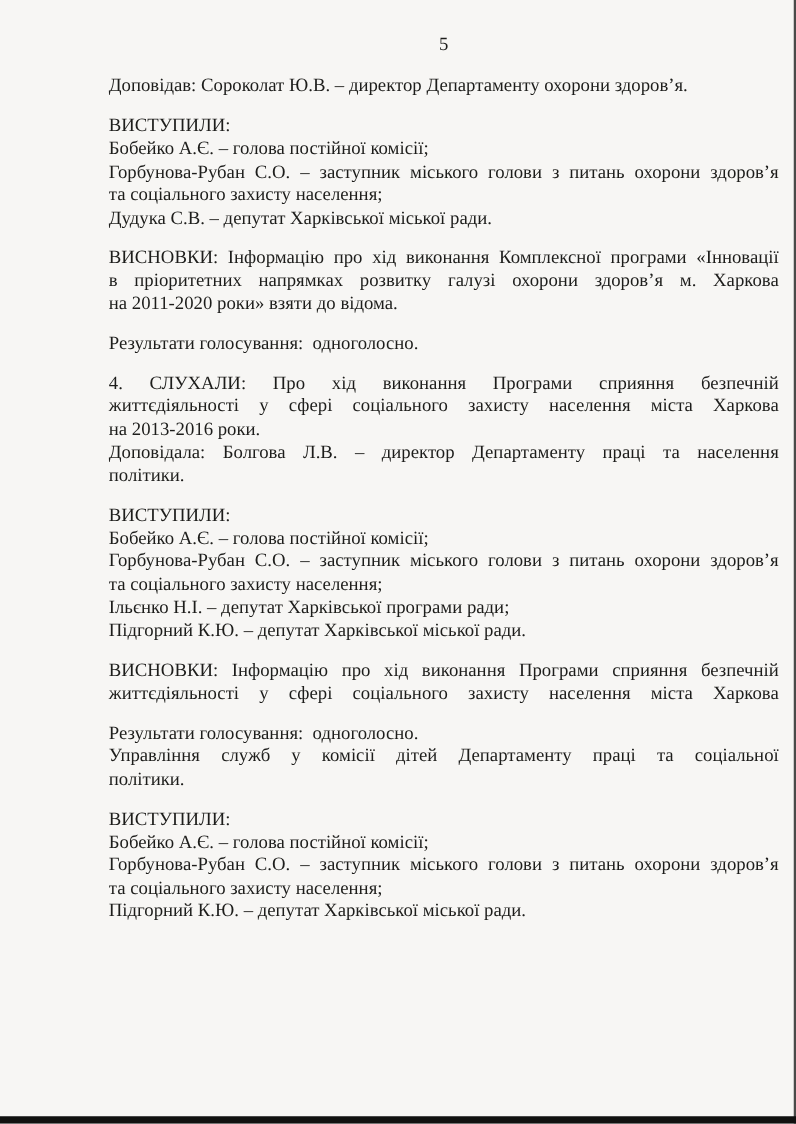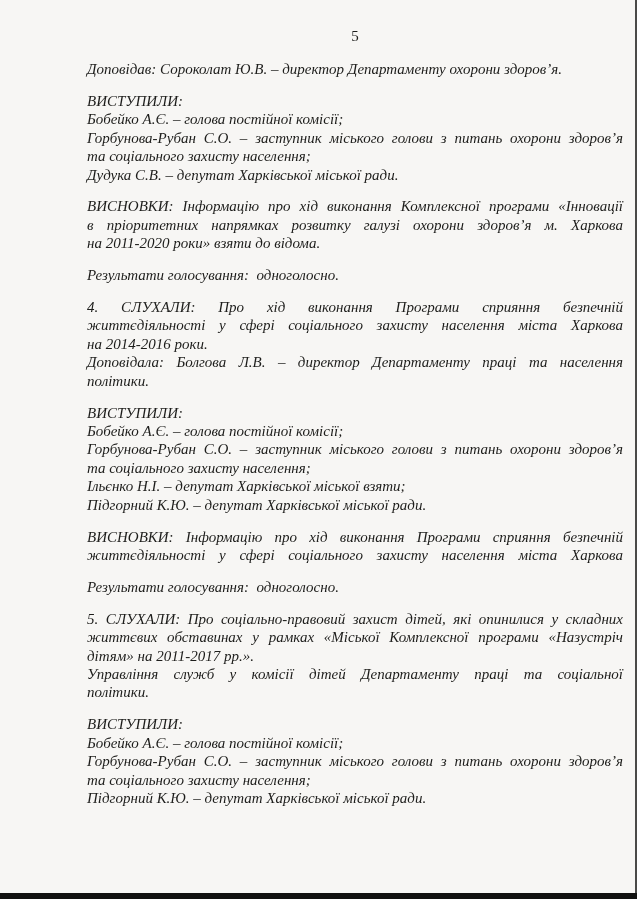--- a/index.html
+++ b/index.html
@@ -21,21 +21,20 @@
     position: absolute;
     top: 60px; left: 87px; width: 536px;
   }
   .block { margin: 13.5px 0 0 0; }
   .block.attached, .block:first-child { margin-top: 0; }
   .block.italic .line { }
   .line {
     font-size: 15px;
     line-height: 18.4px;
     white-space: normal;
-    font-style: italic;
   }
   .line.stretch {
     text-align: justify;
     text-align-last: justify;
   }
   .scan-edge-right {
     position: absolute;
     top: 0; right: 0; width: 2px; height: 100%;
     background: #4a4a48;
   }
@@ -65,45 +64,40 @@
       <div class="line stretch">ВИСНОВКИ: Інформацію про хід виконання Комплексної програми «Інновації</div>
       <div class="line stretch">в пріоритетних напрямках розвитку галузі охорони здоров’я м. Харкова</div>
       <div class="line">на 2011-2020 роки» взяти до відома.</div>
     </div>
     <div class="block italic">
       <div class="line">Результати голосування:&nbsp; одноголосно.</div>
     </div>
     <div class="block">
       <div class="line stretch">4. СЛУХАЛИ: Про хід виконання Програми сприяння безпечній</div>
       <div class="line stretch">життєдіяльності у сфері соціального захисту населення міста Харкова</div>
-      <div class="line">на 2014-2016 роки.</div>
+      <div class="line">на 2013-2016 роки.</div>
     </div>
     <div class="block italic attached">
       <div class="line stretch">Доповідала: Болгова Л.В. – директор Департаменту праці та населення</div>
       <div class="line">політики.</div>
     </div>
     <div class="block">
       <div class="line">ВИСТУПИЛИ:</div>
       <div class="line">Бобейко А.Є. – голова постійної комісії;</div>
       <div class="line stretch">Горбунова-Рубан С.О. – заступник міського голови з питань охорони здоров’я</div>
       <div class="line">та соціального захисту населення;</div>
-      <div class="line">Ільєнко Н.І. – депутат Харківської міської взяти;</div>
+      <div class="line">Ільєнко Н.І. – депутат Харківської програми ради;</div>
       <div class="line">Підгорний К.Ю. – депутат Харківської міської ради.</div>
     </div>
     <div class="block">
       <div class="line stretch">ВИСНОВКИ: Інформацію про хід виконання Програми сприяння безпечній</div>
       <div class="line stretch">життєдіяльності у сфері соціального захисту населення міста Харкова</div>
     </div>
     <div class="block italic">
       <div class="line">Результати голосування:&nbsp; одноголосно.</div>
-    </div>
-    <div class="block">
-      <div class="line stretch">5. СЛУХАЛИ: Про соціально-правовий захист дітей, які опинилися у складних</div>
-      <div class="line stretch">життєвих обставинах у рамках «Міської Комплексної програми «Назустріч</div>
-      <div class="line">дітям» на 2011-2017 рр.».</div>
     </div>
     <div class="block italic attached">
       <div class="line stretch">Управління служб у комісії дітей Департаменту праці та соціальної</div>
       <div class="line">політики.</div>
     </div>
     <div class="block">
       <div class="line">ВИСТУПИЛИ:</div>
       <div class="line">Бобейко А.Є. – голова постійної комісії;</div>
       <div class="line stretch">Горбунова-Рубан С.О. – заступник міського голови з питань охорони здоров’я</div>
       <div class="line">та соціального захисту населення;</div>

